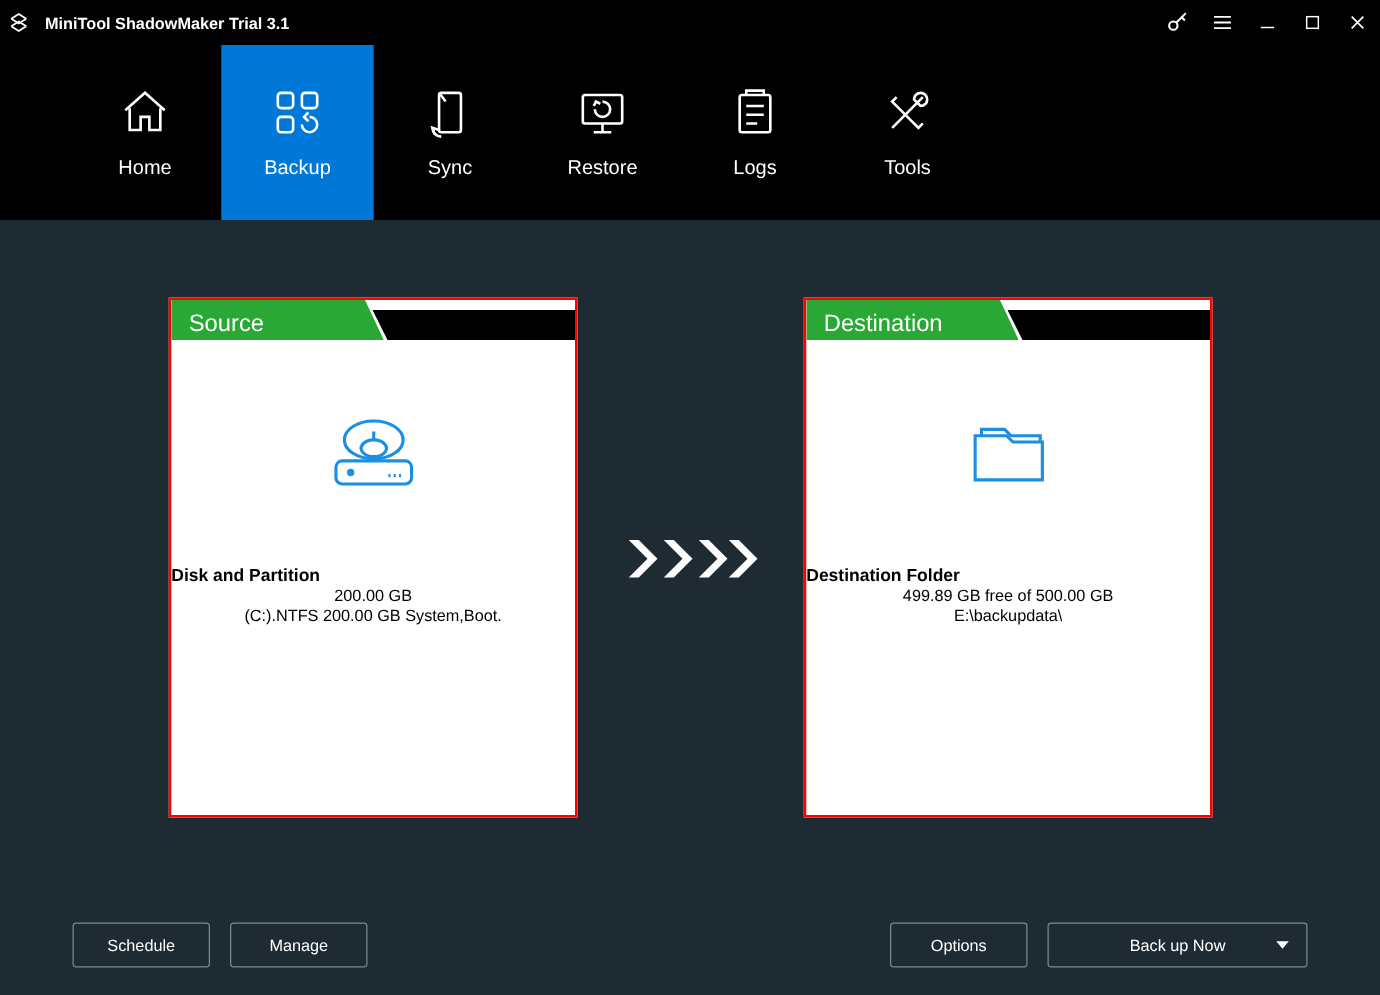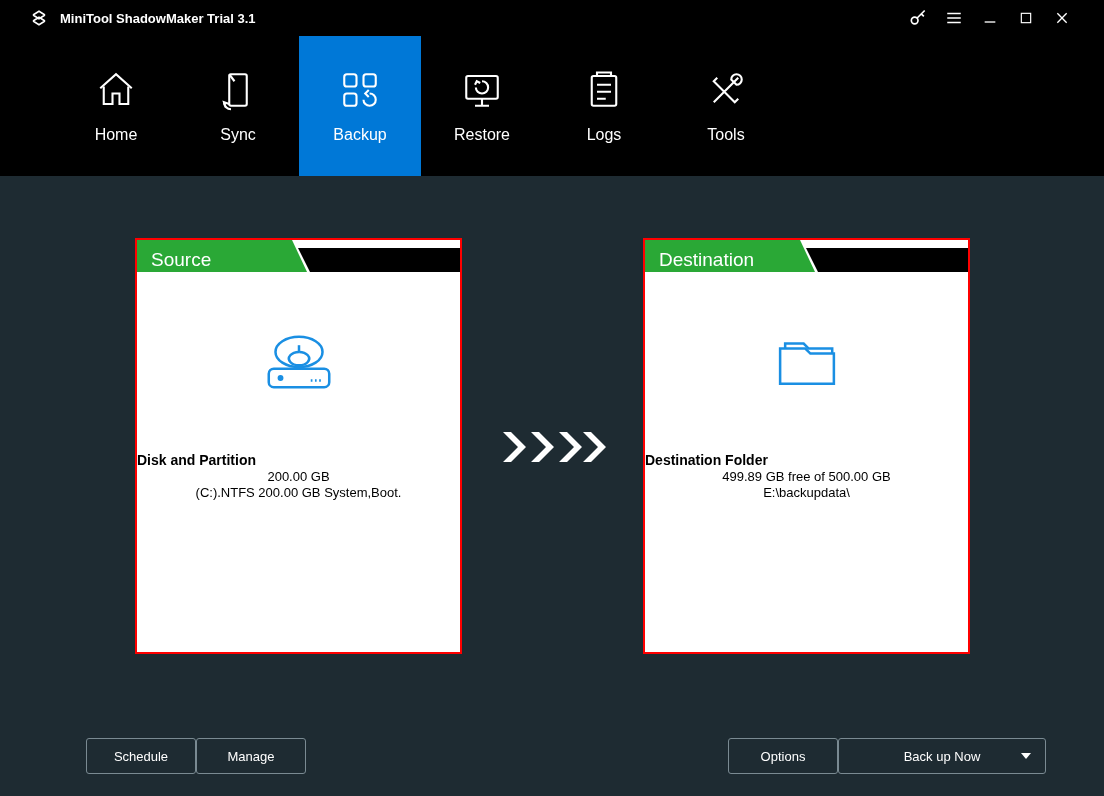--- a/index.html
+++ b/index.html
@@ -9,21 +9,21 @@
     width: 1104px;
     height: 796px;
     overflow: hidden;
     color: #fff;
   }
   .titlebar {
     background: #000;
     height: 36px;
     display: flex;
     align-items: center;
-    padding: 0 24px;
+    padding: 0 0;
   }
   .titlebar .logo {
     margin: 0 6px 0 6px;
     display:flex;align-items:center;justify-content:center;
   }
   .titlebar .title {
     font-size: 13px;
     font-weight: bold;
     flex: 1;
     margin-left: 6px;
@@ -103,21 +103,21 @@
     position:absolute;
     left:493px; top:251px; width:120px;
     display:flex;justify-content:center;
     color:#fff;
   }
   .bottombar{
     position:absolute;
     bottom:22px; left:0; right:0;
     display:flex;
     padding:0 58px;
-    margin-left:28px;
+    gap:16px;
   }
   .btn{
     height:36px;
     border:1px solid #7a8a92;
     background:transparent;
     color:#fff;
     font-size:13px;
     display:flex;align-items:center;justify-content:center;
     border-radius:3px;
     cursor:default;
@@ -174,42 +174,42 @@
 <div class="tabbar">
   <div class="tab">
     <span class="tab-icon">
       <svg width="42" height="42" viewBox="0 0 24 24" fill="none" stroke="#fff" stroke-width="1.2">
           <path d="M3 11 L12 3 L21 11"></path>
           <path d="M5 10v10h5v-6h4v6h5V10"></path>
         </svg>
     </span>
     <span class="tab-label">Home</span>
   </div>
-  <div class="tab">
-    <span class="tab-icon">
-      <svg width="42" height="42" viewBox="0 0 24 24" fill="none" stroke="#fff" stroke-width="1.2">
-          <path d="M8 3h8a1 1 0 0 1 1 1v16a1 1 0 0 1-1 1H8a1 1 0 0 1-1-1V4a1 1 0 0 1 1-1z"></path>
-          <path d="M7 3l3 4"></path>
-          <path d="M4 19a4 4 0 0 0 4 4"></path>
-          <path d="M5 22l-1-3 3 1"></path>
-        </svg>
-    </span>
-    <span class="tab-label">Sync</span>
-  </div>
   <div class="tab active">
     <span class="tab-icon">
       <svg width="42" height="42" viewBox="0 0 24 24" fill="none" stroke="#fff" stroke-width="1.2">
         <rect x="3" y="3" width="7" height="7" rx="1.5"></rect>
           <rect x="14" y="3" width="7" height="7" rx="1.5"></rect>
         <rect x="3" y="14" width="7" height="7" rx="1.5"></rect>
         <path d="M14 17.5a3.5 3.5 0 1 0 3.5-3.5"></path>
           <path d="M17 12l-2 2 2 2"></path>
       </svg>
     </span>
     <span class="tab-label">Backup</span>
+  </div>
+  <div class="tab">
+    <span class="tab-icon">
+      <svg width="42" height="42" viewBox="0 0 24 24" fill="none" stroke="#fff" stroke-width="1.2">
+          <path d="M8 3h8a1 1 0 0 1 1 1v16a1 1 0 0 1-1 1H8a1 1 0 0 1-1-1V4a1 1 0 0 1 1-1z"></path>
+          <path d="M7 3l3 4"></path>
+          <path d="M4 19a4 4 0 0 0 4 4"></path>
+          <path d="M5 22l-1-3 3 1"></path>
+        </svg>
+    </span>
+    <span class="tab-label">Sync</span>
   </div>
   <div class="tab">
     <span class="tab-icon">
       <svg width="42" height="42" viewBox="0 0 24 24" fill="none" stroke="#fff" stroke-width="1.2">
           <rect x="3" y="4" width="18" height="13" rx="1"></rect>
           <path d="M8 21h8M12 17v4"></path>
           <path d="M12 7a3.5 3.5 0 1 1-3.5 3.5"></path>
           <path d="M8 9l1-2 2 1"></path>
         </svg>
     </span>

